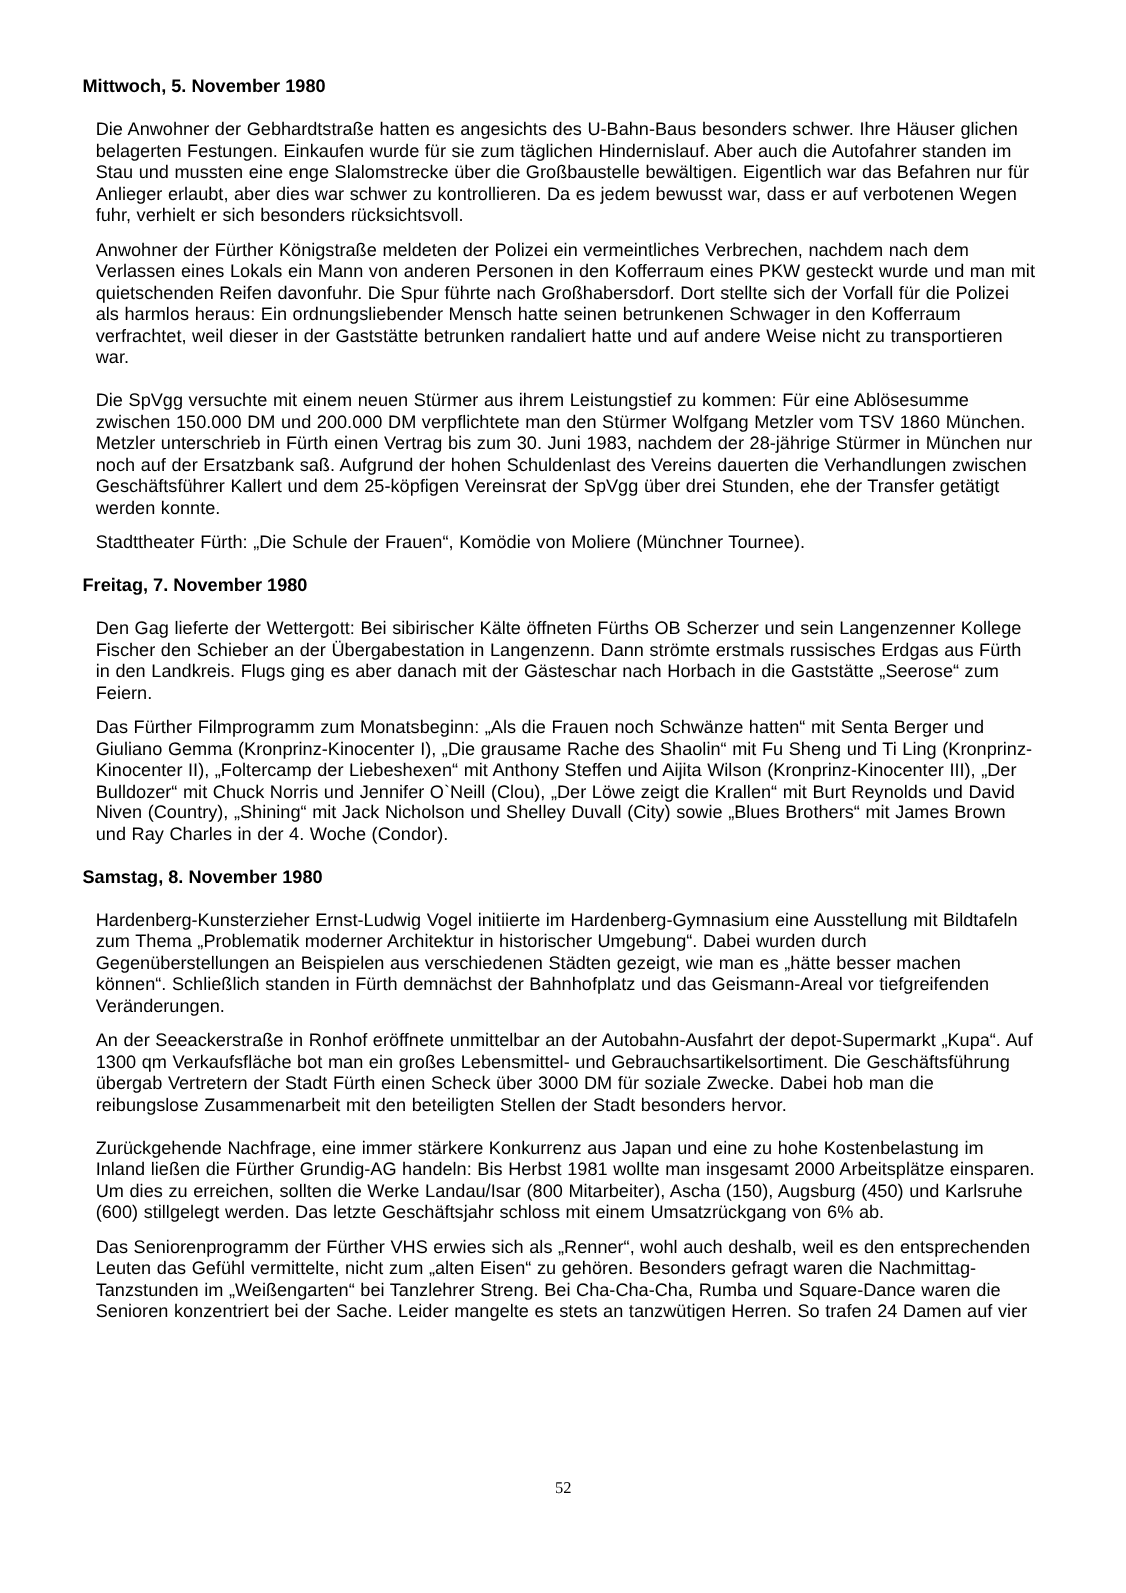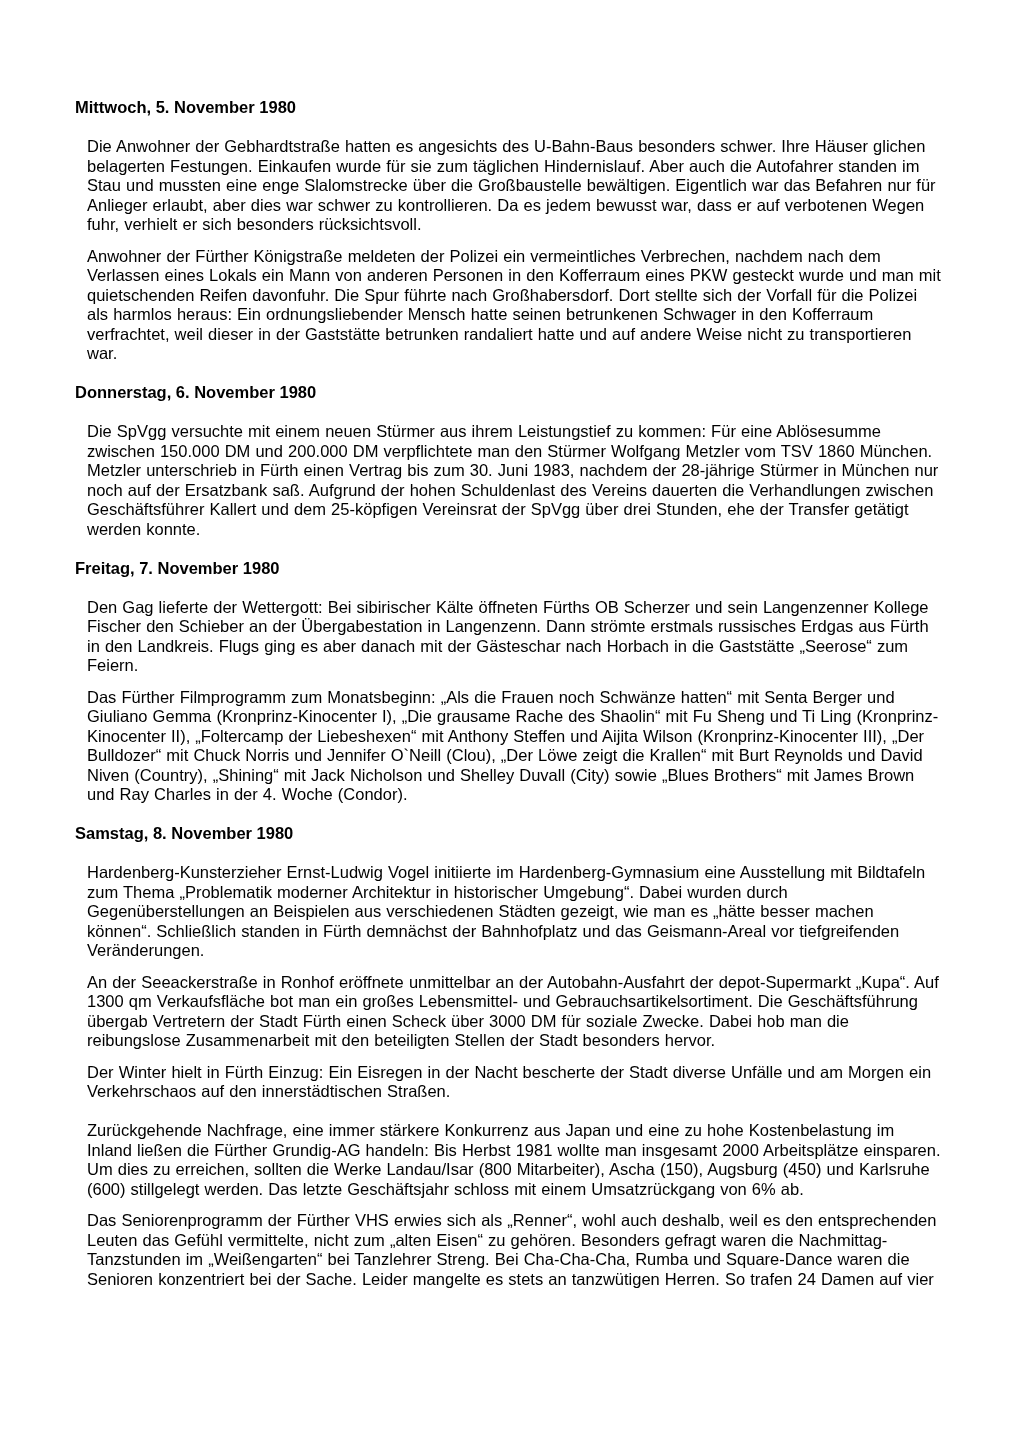--- a/index.html
+++ b/index.html
@@ -6,21 +6,21 @@
     margin: 0;
     padding: 0;
     background: #ffffff;
   }
   .page {
     position: relative;
     width: 1024px;
     height: 1448px;
     box-sizing: border-box;
     background: #ffffff;
-    padding: 98px 70px 0 75px;
+    padding: 70px 70px 0 75px;
     font-family: "Liberation Sans", sans-serif;
     font-size: 16.5px;
     line-height: 19.5px;
     color: #000000;
     overflow: hidden;
   }
   .doc-section {
     margin: 0 0 19.5px 0;
   }
   .doc-heading {
@@ -51,36 +51,36 @@
 
 <div class="page">
 
   <section class="doc-section">
     <h2 class="doc-heading">Mittwoch, 5. November 1980</h2>
     <p class="doc-paragraph">Die Anwohner der Gebhardtstraße hatten es angesichts des U-Bahn-Baus besonders schwer. Ihre Häuser glichen belagerten Festungen. Einkaufen wurde für sie zum täglichen Hindernislauf. Aber auch die Autofahrer standen im Stau und mussten eine enge Slalomstrecke über die Großbaustelle bewältigen. Eigentlich war das Befahren nur für Anlieger erlaubt, aber dies war schwer zu kontrollieren. Da es jedem bewusst war, dass er auf verbotenen Wegen fuhr, verhielt er sich besonders rücksichtsvoll.</p>
     <p class="doc-paragraph">Anwohner der Fürther Königstraße meldeten der Polizei ein vermeintliches Verbrechen, nachdem nach dem Verlassen eines Lokals ein Mann von anderen Personen in den Kofferraum eines PKW gesteckt wurde und man mit quietschenden Reifen davonfuhr. Die Spur führte nach Großhabersdorf. Dort stellte sich der Vorfall für die Polizei als harmlos heraus: Ein ordnungsliebender Mensch hatte seinen betrunkenen Schwager in den Kofferraum verfrachtet, weil dieser in der Gaststätte betrunken randaliert hatte und auf andere Weise nicht zu transportieren war.</p>
   </section>
 
   <section class="doc-section">
-    <h2 class="doc-heading">Donnerstag, 6. November 1980</h2>
     <p class="doc-paragraph">Die SpVgg versuchte mit einem neuen Stürmer aus ihrem Leistungstief zu kommen: Für eine Ablösesumme zwischen 150.000 DM und 200.000 DM verpflichtete man den Stürmer Wolfgang Metzler vom TSV 1860 München. Metzler unterschrieb in Fürth einen Vertrag bis zum 30. Juni 1983, nachdem der 28-jährige Stürmer in München nur noch auf der Ersatzbank saß. Aufgrund der hohen Schuldenlast des Vereins dauerten die Verhandlungen zwischen Geschäftsführer Kallert und dem 25-köpfigen Vereinsrat der SpVgg über drei Stunden, ehe der Transfer getätigt werden konnte.</p>
+    <p class="doc-paragraph">Stadttheater Fürth: „Die Schule der Frauen“, Komödie von Moliere (Münchner Tournee).</p>
   </section>
 
   <section class="doc-section">
     <h2 class="doc-heading">Freitag, 7. November 1980</h2>
     <p class="doc-paragraph">Den Gag lieferte der Wettergott: Bei sibirischer Kälte öffneten Fürths OB Scherzer und sein Langenzenner Kollege Fischer den Schieber an der Übergabestation in Langenzenn. Dann strömte erstmals russisches Erdgas aus Fürth in den Landkreis. Flugs ging es aber danach mit der Gästeschar nach Horbach in die Gaststätte „Seerose“ zum Feiern.</p>
     <p class="doc-paragraph">Das Fürther Filmprogramm zum Monatsbeginn: „Als die Frauen noch Schwänze hatten“ mit Senta Berger und Giuliano Gemma (Kronprinz-Kinocenter I), „Die grausame Rache des Shaolin“ mit Fu Sheng und Ti Ling (Kronprinz-Kinocenter II), „Foltercamp der Liebeshexen“ mit Anthony Steffen und Aijita Wilson (Kronprinz-Kinocenter III), „Der Bulldozer“ mit Chuck Norris und Jennifer O`Neill (Clou), „Der Löwe zeigt die Krallen“ mit Burt Reynolds und David Niven (Country), „Shining“ mit Jack Nicholson und Shelley Duvall (City) sowie „Blues Brothers“ mit James Brown und Ray Charles in der 4. Woche (Condor).</p>
   </section>
 
   <section class="doc-section">
     <h2 class="doc-heading">Samstag, 8. November 1980</h2>
     <p class="doc-paragraph">Hardenberg-Kunsterzieher Ernst-Ludwig Vogel initiierte im Hardenberg-Gymnasium eine Ausstellung mit Bildtafeln zum Thema „Problematik moderner Architektur in historischer Umgebung“. Dabei wurden durch Gegenüberstellungen an Beispielen aus verschiedenen Städten gezeigt, wie man es „hätte besser machen können“. Schließlich standen in Fürth demnächst der Bahnhofplatz und das Geismann-Areal vor tiefgreifenden Veränderungen.</p>
     <p class="doc-paragraph">An der Seeackerstraße in Ronhof eröffnete unmittelbar an der Autobahn-Ausfahrt der depot-Supermarkt „Kupa“. Auf 1300 qm Verkaufsfläche bot man ein großes Lebensmittel- und Gebrauchsartikelsortiment. Die Geschäftsführung übergab Vertretern der Stadt Fürth einen Scheck über 3000 DM für soziale Zwecke. Dabei hob man die reibungslose Zusammenarbeit mit den beteiligten Stellen der Stadt besonders hervor.</p>
-    <p class="doc-paragraph">Der Winter hielt in Fürth Einzug: Ein Eisregen in der Nacht bescherte der Stadt diverse Unfälle und am Morgen ein Verkehrschaos auf den innerstädtischen Straßen.</p>
   </section>
 
   <section class="doc-section">
     <p class="doc-paragraph">Zurückgehende Nachfrage, eine immer stärkere Konkurrenz aus Japan und eine zu hohe Kostenbelastung im Inland ließen die Fürther Grundig-AG handeln: Bis Herbst 1981 wollte man insgesamt 2000 Arbeitsplätze einsparen. Um dies zu erreichen, sollten die Werke Landau/Isar (800 Mitarbeiter), Ascha (150), Augsburg (450) und Karlsruhe (600) stillgelegt werden. Das letzte Geschäftsjahr schloss mit einem Umsatzrückgang von 6% ab.</p>
     <p class="doc-paragraph">Das Seniorenprogramm der Fürther VHS erwies sich als „Renner“, wohl auch deshalb, weil es den entsprechenden Leuten das Gefühl vermittelte, nicht zum „alten Eisen“ zu gehören. Besonders gefragt waren die Nachmittag-Tanzstunden im „Weißengarten“ bei Tanzlehrer Streng. Bei Cha-Cha-Cha, Rumba und Square-Dance waren die Senioren konzentriert bei der Sache. Leider mangelte es stets an tanzwütigen Herren. So trafen 24 Damen auf vier</p>
   </section>
 
+  <div class="page-number">52</div>
 
 </div>
 
 </body></html>

